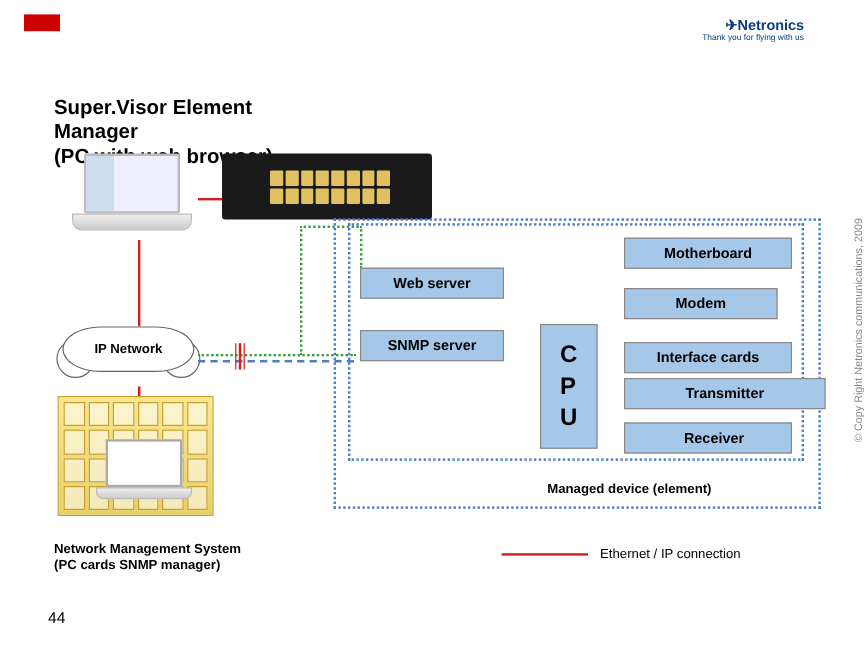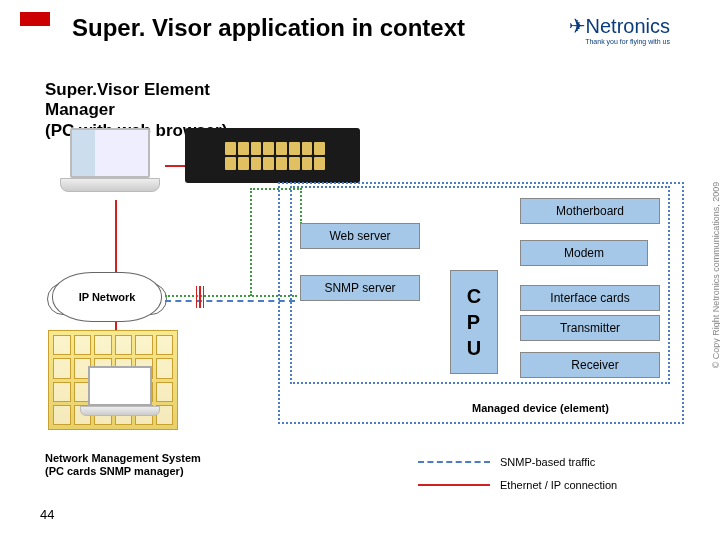--- a/index.html
+++ b/index.html
@@ -8,54 +8,54 @@
     height: 540px;
     font-family: Arial, sans-serif;
     position: relative;
     background: #fff;
     overflow: hidden;
   }
   .header { position: absolute; top: 10px; left: 0; right: 0; height: 50px; }
   .red-box { position: absolute; left: 20px; top: 2px; width: 30px; height: 14px; background: #c00; }
   .title { position: absolute; left: 72px; top: 4px; font-size: 24px; font-weight: bold; color: #000; }
   .logo { position: absolute; right: 50px; top: 4px; text-align: right; }
-  .logo-name { font-size: 20px; font-weight: normal; color: #0a3c7d; }
+  .logo-name { font-size: 12px; font-weight: bold; color: #0a3c7d; }
   .logo-name .icon { color: #0a3c7d; }
   .logo-tag { font-size: 7px; color: #0a3c7d; }
   .caption1 { position: absolute; left: 45px; top: 80px; font-size: 17px; font-weight: bold; line-height: 1.2; }
   .laptop1 { position: absolute; left: 60px; top: 128px; width: 100px; height: 70px; }
   .laptop1 .screen { width: 80px; height: 50px; background: #eef; border: 2px solid #bbb; border-radius: 2px; margin: 0 auto; display:flex; }
   .laptop1 .screen::before{content:""; width:30%; height:100%; background:#cde;}
   .laptop1 .base { width: 100px; height: 14px; background: linear-gradient(#eee,#ccc); border-radius: 0 0 8px 8px; border:1px solid #bbb;}
   .rackdev { position: absolute; left: 185px; top: 128px; width: 175px; height: 55px; background: #1a1a1a; border-radius: 3px; }
   .rackdev .ports { position: absolute; left: 40px; top: 14px; width: 100px; height: 28px; display: grid; grid-template-columns: repeat(8,1fr); grid-template-rows: repeat(2,1fr); gap:2px;}
   .rackdev .ports span { background: #e0c060; border-radius:1px;}
-  .cloud { position: absolute; left: 52px; top: 272px; width: 110px; height: 50px; background:#fff; border:1px solid #666; border-radius: 40px / 24px; display:flex; align-items:center; justify-content:center; font-size:11px; font-weight:bold;}
+  .cloud { position: absolute; left: 52px; top: 272px; width: 110px; height: 38px; background:#fff; border:1px solid #666; border-radius: 40px / 24px; display:flex; align-items:center; justify-content:center; font-size:11px; font-weight:bold;}
   .cloud::before{content:""; position:absolute; left:-6px; top:10px; width:30px; height:30px; background:#fff; border:1px solid #666; border-radius:50%; z-index:-1;}
   .cloud::after{content:""; position:absolute; right:-6px; top:10px; width:30px; height:30px; background:#fff; border:1px solid #666; border-radius:50%; z-index:-1;}
   .building { position: absolute; left: 48px; top: 330px; width: 130px; height: 100px; background: linear-gradient(#f8e890,#e8d06a); border:1px solid #c8a030; display:grid; grid-template-columns:repeat(6,1fr); grid-template-rows:repeat(4,1fr); gap:3px; padding:4px;}
   .building span{background:#fff8; border:1px solid #c8a030;}
   .laptop2 { position: absolute; left: 80px; top: 366px; width: 80px; height: 55px;}
   .laptop2 .screen{width:64px; height:40px; background:#fff; border:2px solid #aaa; margin:0 auto;}
   .laptop2 .base{width:80px; height:10px; background:linear-gradient(#eee,#ccc); border-radius:0 0 6px 6px; border:1px solid #bbb;}
 
-  .comp-box { position:absolute; background:#a6c8e8; padding:5px 14px; font-size:12px; font-weight:normal; border:1px solid #888; text-align:center;}
+  .comp-box { position:absolute; background:#a6c8e8; padding:5px 14px; font-size:12px; font-weight:bold; border:1px solid #888; text-align:center;}
   .web-server { left: 300px; top: 223px; width: 120px; }
   .snmp-agent { left: 300px; top: 275px; width: 120px; }
   .motherboard { left: 520px; top: 198px; width: 140px; }
   .modem { left: 520px; top: 240px; width: 128px; }
   .ifcards { left: 520px; top: 285px; width: 140px; }
-  .transmitter { left: 520px; top: 315px; width: 140px; }
+  .transmitter { left: 520px; top: 315px; width: 168px; }
   .receiver { left: 520px; top: 352px; width: 140px; padding-left: 24px; }
   .cpu { position:absolute; left: 450px; top: 270px; width: 48px; height: 104px; background:#a6c8e8; border:1px solid #888; font-size:20px; font-weight:bold; display:flex; flex-direction:column; align-items:center; justify-content:center; line-height:1.3;}
 
   .dotted-blue { position:absolute; border:2px dotted #4a7cc8; }
   .inner-box { left: 290px; top: 186px; width: 380px; height: 198px; }
   .outer-box { left: 278px; top: 182px; width: 406px; height: 242px; }
-  .managed-label { position:absolute; left: 472px; top: 402px; font-size:11px; font-weight:bold;}
+  .managed-label { position:absolute; left: 456px; top: 402px; font-size:11px; font-weight:bold;}
 
   .caption2 { position:absolute; left:45px; top:452px; font-size:11px; font-weight:bold; line-height:1.2;}
   .legend { position:absolute; left:418px; top:452px; font-size:11px; line-height:1.9;}
   .legend-row{display:flex; align-items:center; gap:10px; margin-bottom:2px;}
   .seg{width:72px; height:0;}
   .seg.blue{border-top:2px dashed #4a7cc8;}
   .seg.green{border-top:2px dotted #3a9c3a;}
   .seg.red{border-top:2px solid #d02020;}
 
   
@@ -72,21 +72,20 @@
   .red-multi span{width:2px; background:#d02020;}
 
   .page-num { position:absolute; left:40px; bottom:18px; font-size:13px;}
   .copyright { position:absolute; right:4px; top:50%; transform: rotate(-90deg) translateX(50%); transform-origin: right center; font-size:9px; color:#888; white-space:nowrap;}
 </style>
 </head>
 <body>
 
 <div class="header">
   <div class="red-box"></div>
-  <div class="title">Super. Visor application in context</div>
   <div class="logo">
     <div class="logo-name"><span class="icon">✈</span><span>Netronics</span></div>
     <div class="logo-tag">Thank you for flying with us</div>
   </div>
 </div>
 
 <div class="caption1" style="white-space:pre-line">Super.Visor Element
 Manager
 (PC with web browser)</div>
 
@@ -176,23 +175,19 @@
 <div class="comp-box ifcards">Interface cards</div>
 <div class="comp-box transmitter">Transmitter</div>
 <div class="comp-box receiver">Receiver</div>
 <div class="managed-label">Managed device (element)</div>
 
 <div class="caption2" style="white-space:pre-line">Network Management System
 (PC cards SNMP manager)</div>
 
 <div class="legend">
   <div class="legend-row">
-      <div class="seg blue"></div>
-      <span>SNMP-based traffic</span>
-    </div>
-  <div class="legend-row">
       <div class="seg red"></div>
       <span>Ethernet / IP connection</span>
     </div>
 </div>
 
 <div class="page-num">44</div>
 <div class="copyright">© Copy Right Netronics communications, 2009</div>
 
 </body></html>

